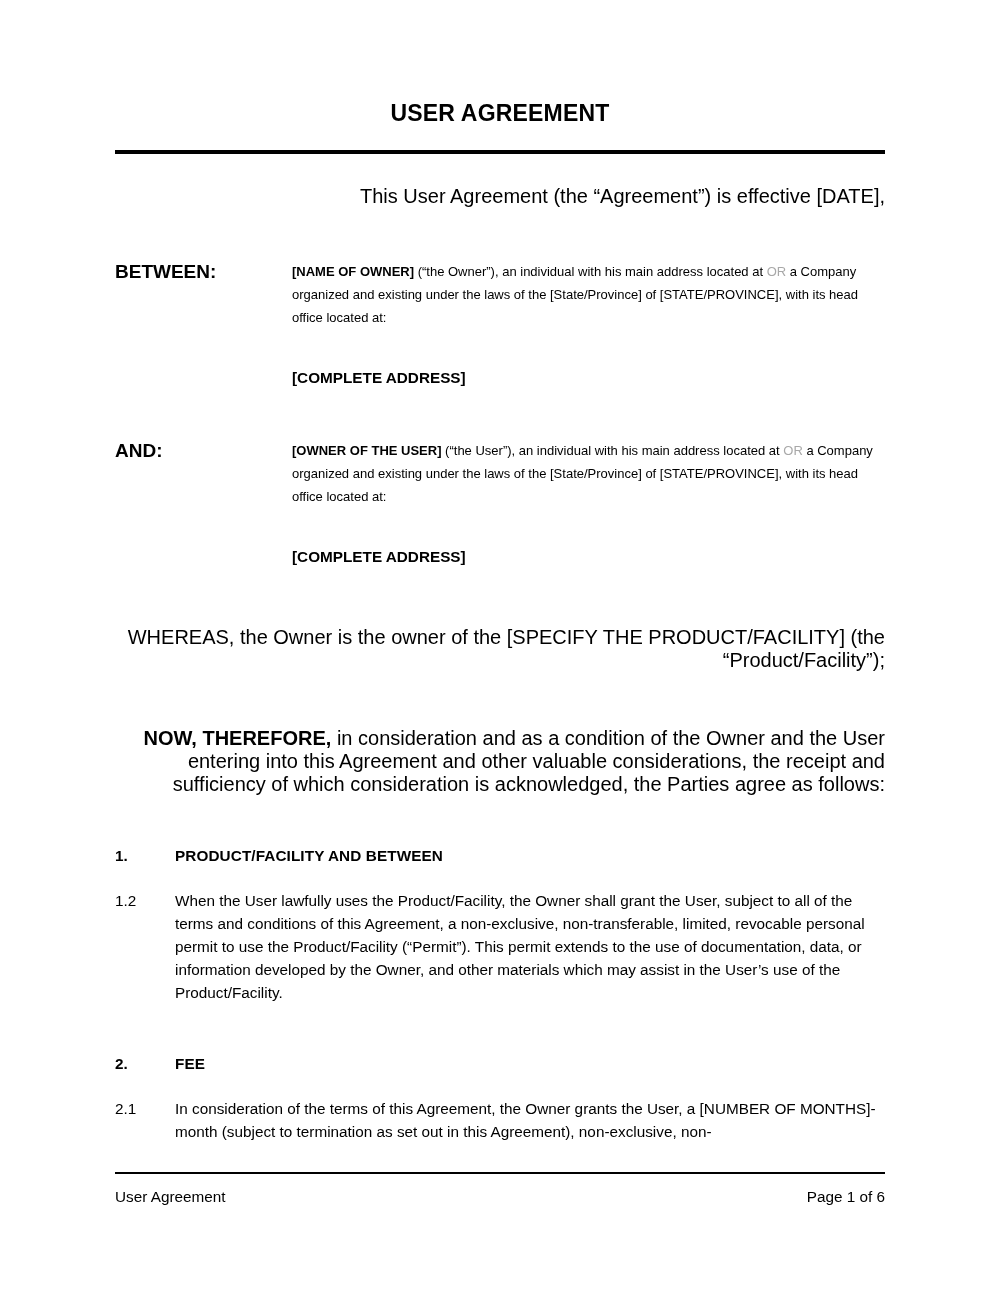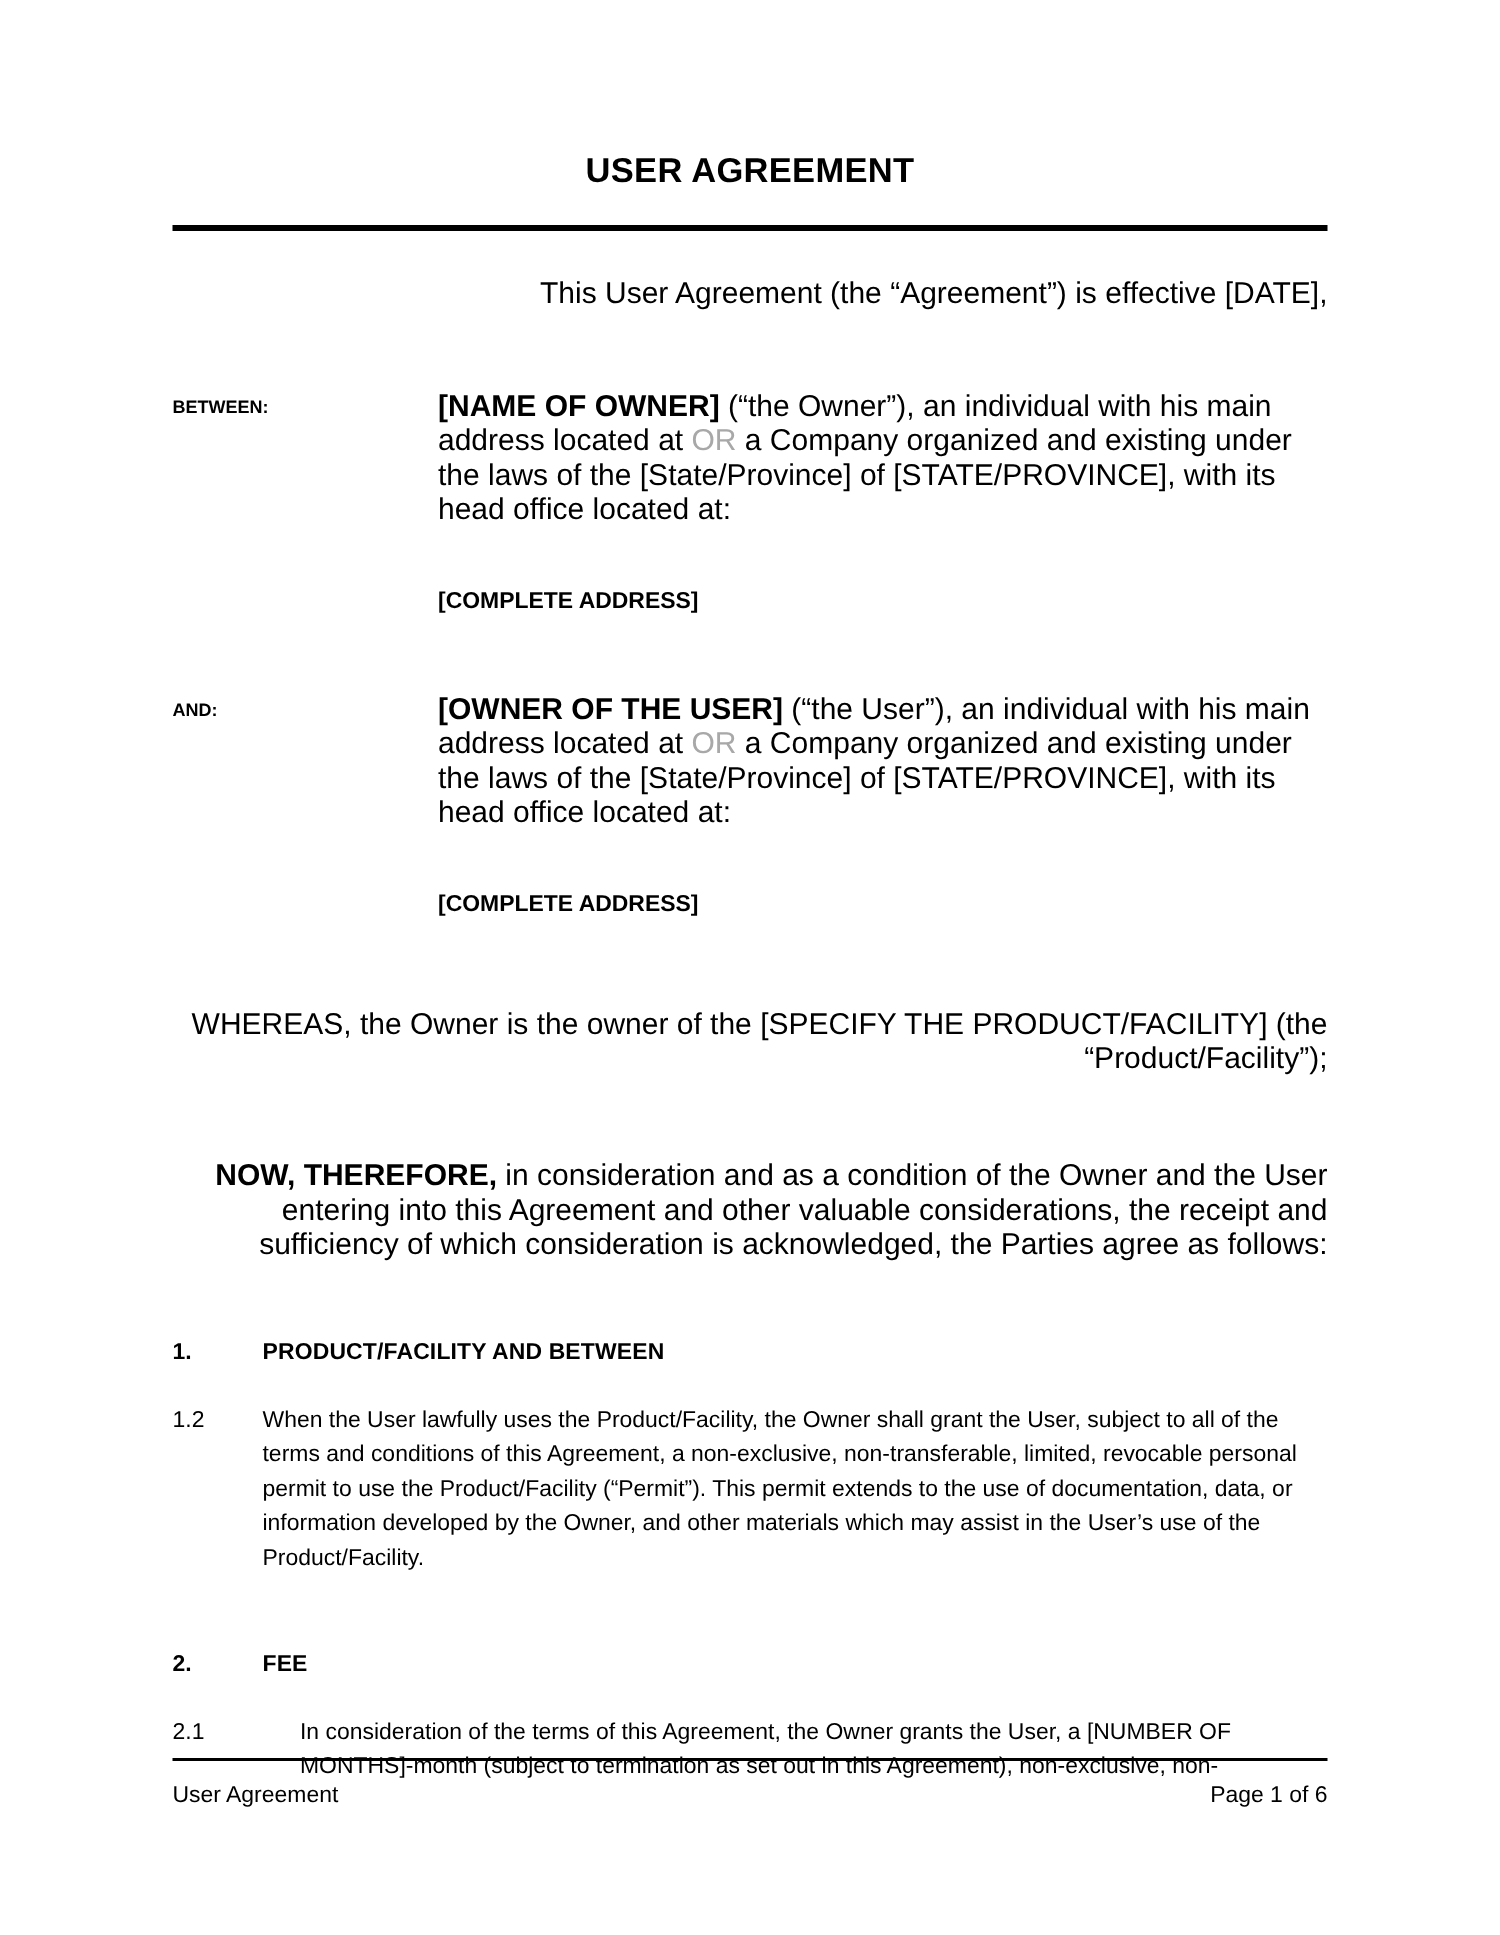--- a/index.html
+++ b/index.html
@@ -67,27 +67,27 @@
   }
 
   
   .party-block {
     display: flex;
     align-items: flex-start;
   }
   .party-label {
     width: 177px;
     flex: 0 0 177px;
-    font-size: 12px;
+    font-size: 19px;
     line-height: 23px;
     font-weight: bold;
   }
   .party-body {
     flex: 1 1 auto;
-    font-size: 20px;
+    font-size: 13px;
     line-height: 23px;
   }
   .party-body b { font-weight: bold; }
 
   .block-between { margin-top: 52px; }
   .block-and     { margin-top: 50px; }
 
   .address-line {
     margin-left: 177px;
     font-size: 15.3px;
@@ -135,21 +135,21 @@
     font-size: 15.3px;
     line-height: 23px;
   }
   .clause-text {
     flex: 1 1 auto;
     font-size: 15.3px;
     line-height: 23px;
   }
 
   .clause-1-2 { margin-top: 22px; }
-  .clause-2-1 { margin-top: 22px; gap: 25px; }
+  .clause-2-1 { margin-top: 22px; }
 
   
   .footer {
     position: absolute;
     left: 115px;
     top: 1172px;
     width: 770px;
   }
   .footer-rule {
     width: 770px;

